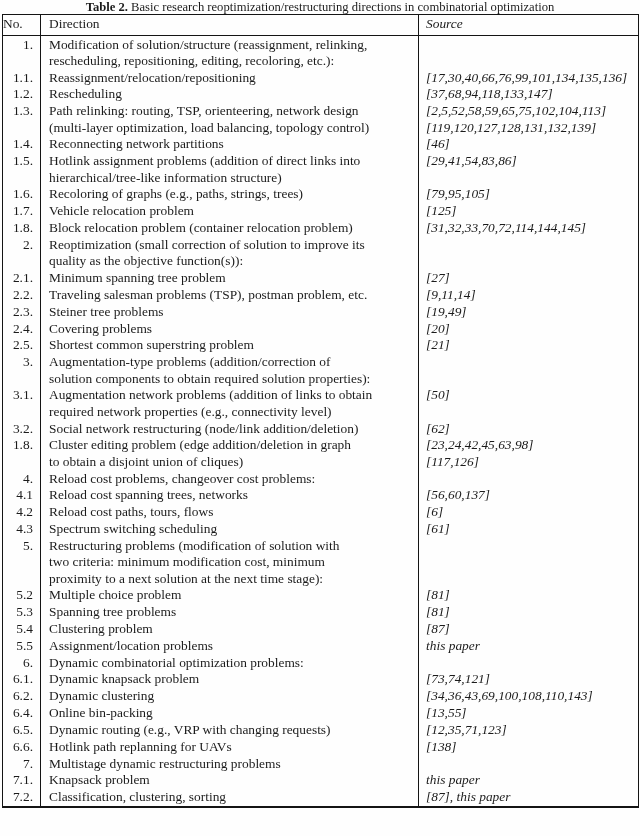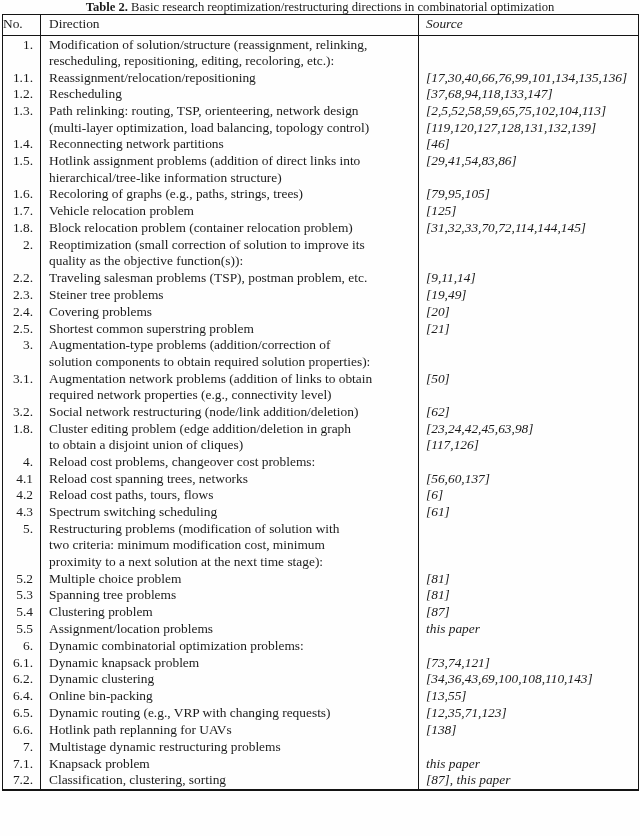--- a/index.html
+++ b/index.html
@@ -170,20 +170,29 @@
       </tr>
       <tr>
         <td class="col-no">2.</td>
         <td class="col-dir b-left">
           <div class="line">Reoptimization (small correction of solution to improve its</div>
           <div class="line">quality as the objective function(s)):</div>
         </td>
         <td class="col-src b-left"></td>
       </tr>
       <tr>
+        <td class="col-no">2.1.</td>
+        <td class="col-dir b-left">
+          <div class="line">Minimum spanning tree problem</div>
+        </td>
+        <td class="col-src b-left">
+          <div class="line">[27]</div>
+        </td>
+      </tr>
+      <tr>
         <td class="col-no">2.2.</td>
         <td class="col-dir b-left">
           <div class="line">Traveling salesman problems (TSP), postman problem, etc.</div>
         </td>
         <td class="col-src b-left">
           <div class="line">[9,11,14]</div>
         </td>
       </tr>
       <tr>
         <td class="col-no">2.3.</td>

